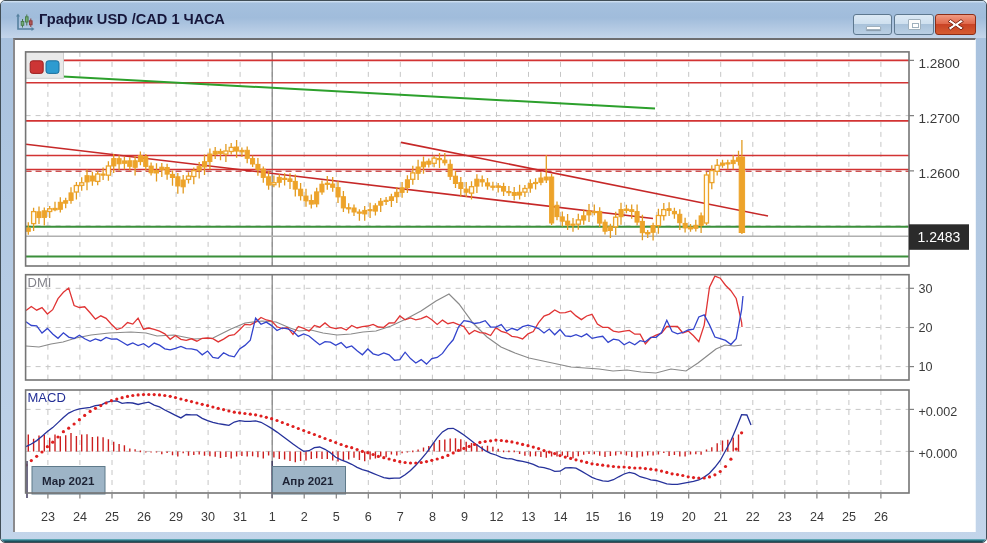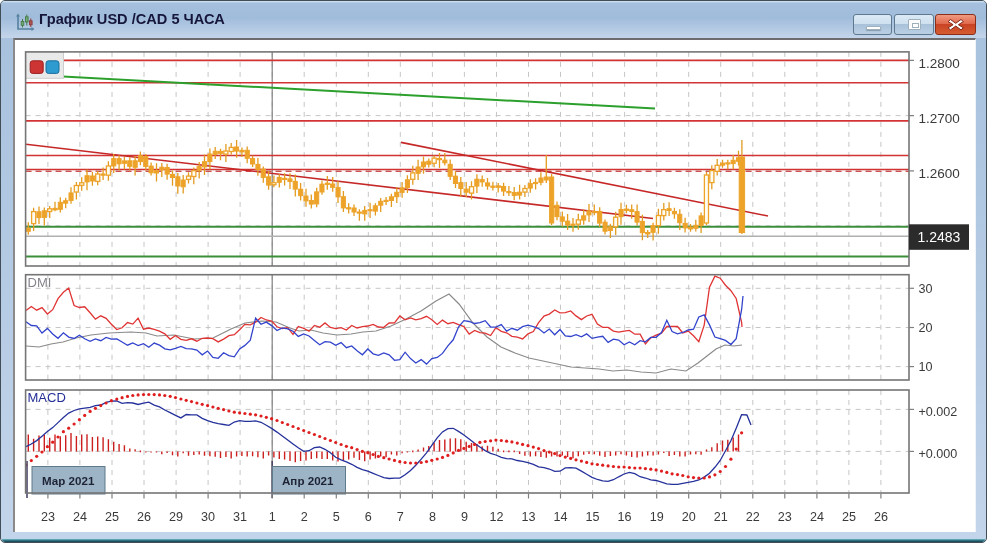--- a/index.html
+++ b/index.html
@@ -23,21 +23,21 @@
   <svg style="position:absolute;left:14px;top:12px" width="20" height="20" viewBox="0 0 20 20">
    <path d="M3 2.5 L3 16 L17.5 16" stroke="#55809f" stroke-width="1.6" fill="none"></path>
    <path d="M3 0.5 l-2 3 h4 z M19.5 16 l-3 -2 v4 z" fill="#55809f"></path>
    <line x1="7.5" y1="6" x2="7.5" y2="14.5" stroke="#47794a" stroke-width="1"></line>
    <rect x="6.2" y="8.5" width="2.6" height="3.8" fill="#6fae72" stroke="#47794a" stroke-width="0.9"></rect>
    <line x1="11.8" y1="1.5" x2="11.8" y2="12.5" stroke="#47794a" stroke-width="1"></line>
    <rect x="10.5" y="3.8" width="2.6" height="5.2" fill="#6fae72" stroke="#47794a" stroke-width="0.9"></rect>
    <line x1="15.8" y1="5.5" x2="15.8" y2="14" stroke="#8d3a3a" stroke-width="1"></line>
    <rect x="14.5" y="7.8" width="2.6" height="4" fill="#b25757" stroke="#8d3a3a" stroke-width="0.9"></rect>
   </svg>
-  <div class="title">График USD /CAD  5 ЧАСА</div>
+  <div class="title">График USD /CAD  1 ЧАСА</div>
   <div class="btn min">
         <div class="minbar"></div>
       </div>
   <div class="btn max">
         <div class="maxbox"></div>
       </div>
   <div class="btn close">
         <svg width="41.5" height="21" viewBox="0 0 41.5 21" style="position:absolute;left:-1px;top:-1px">
           <path d="M15.5 5.5 L20.75 9.3 L26 5.5 L28.4 7.6 L23.4 10.7 L28.4 13.8 L26 15.9 L20.75 12.1 L15.5 15.9 L13.1 13.8 L18.1 10.7 L13.1 7.6 Z" fill="#ffffff" stroke="#7e2513" stroke-width="1" stroke-linejoin="round"></path>
         </svg>

